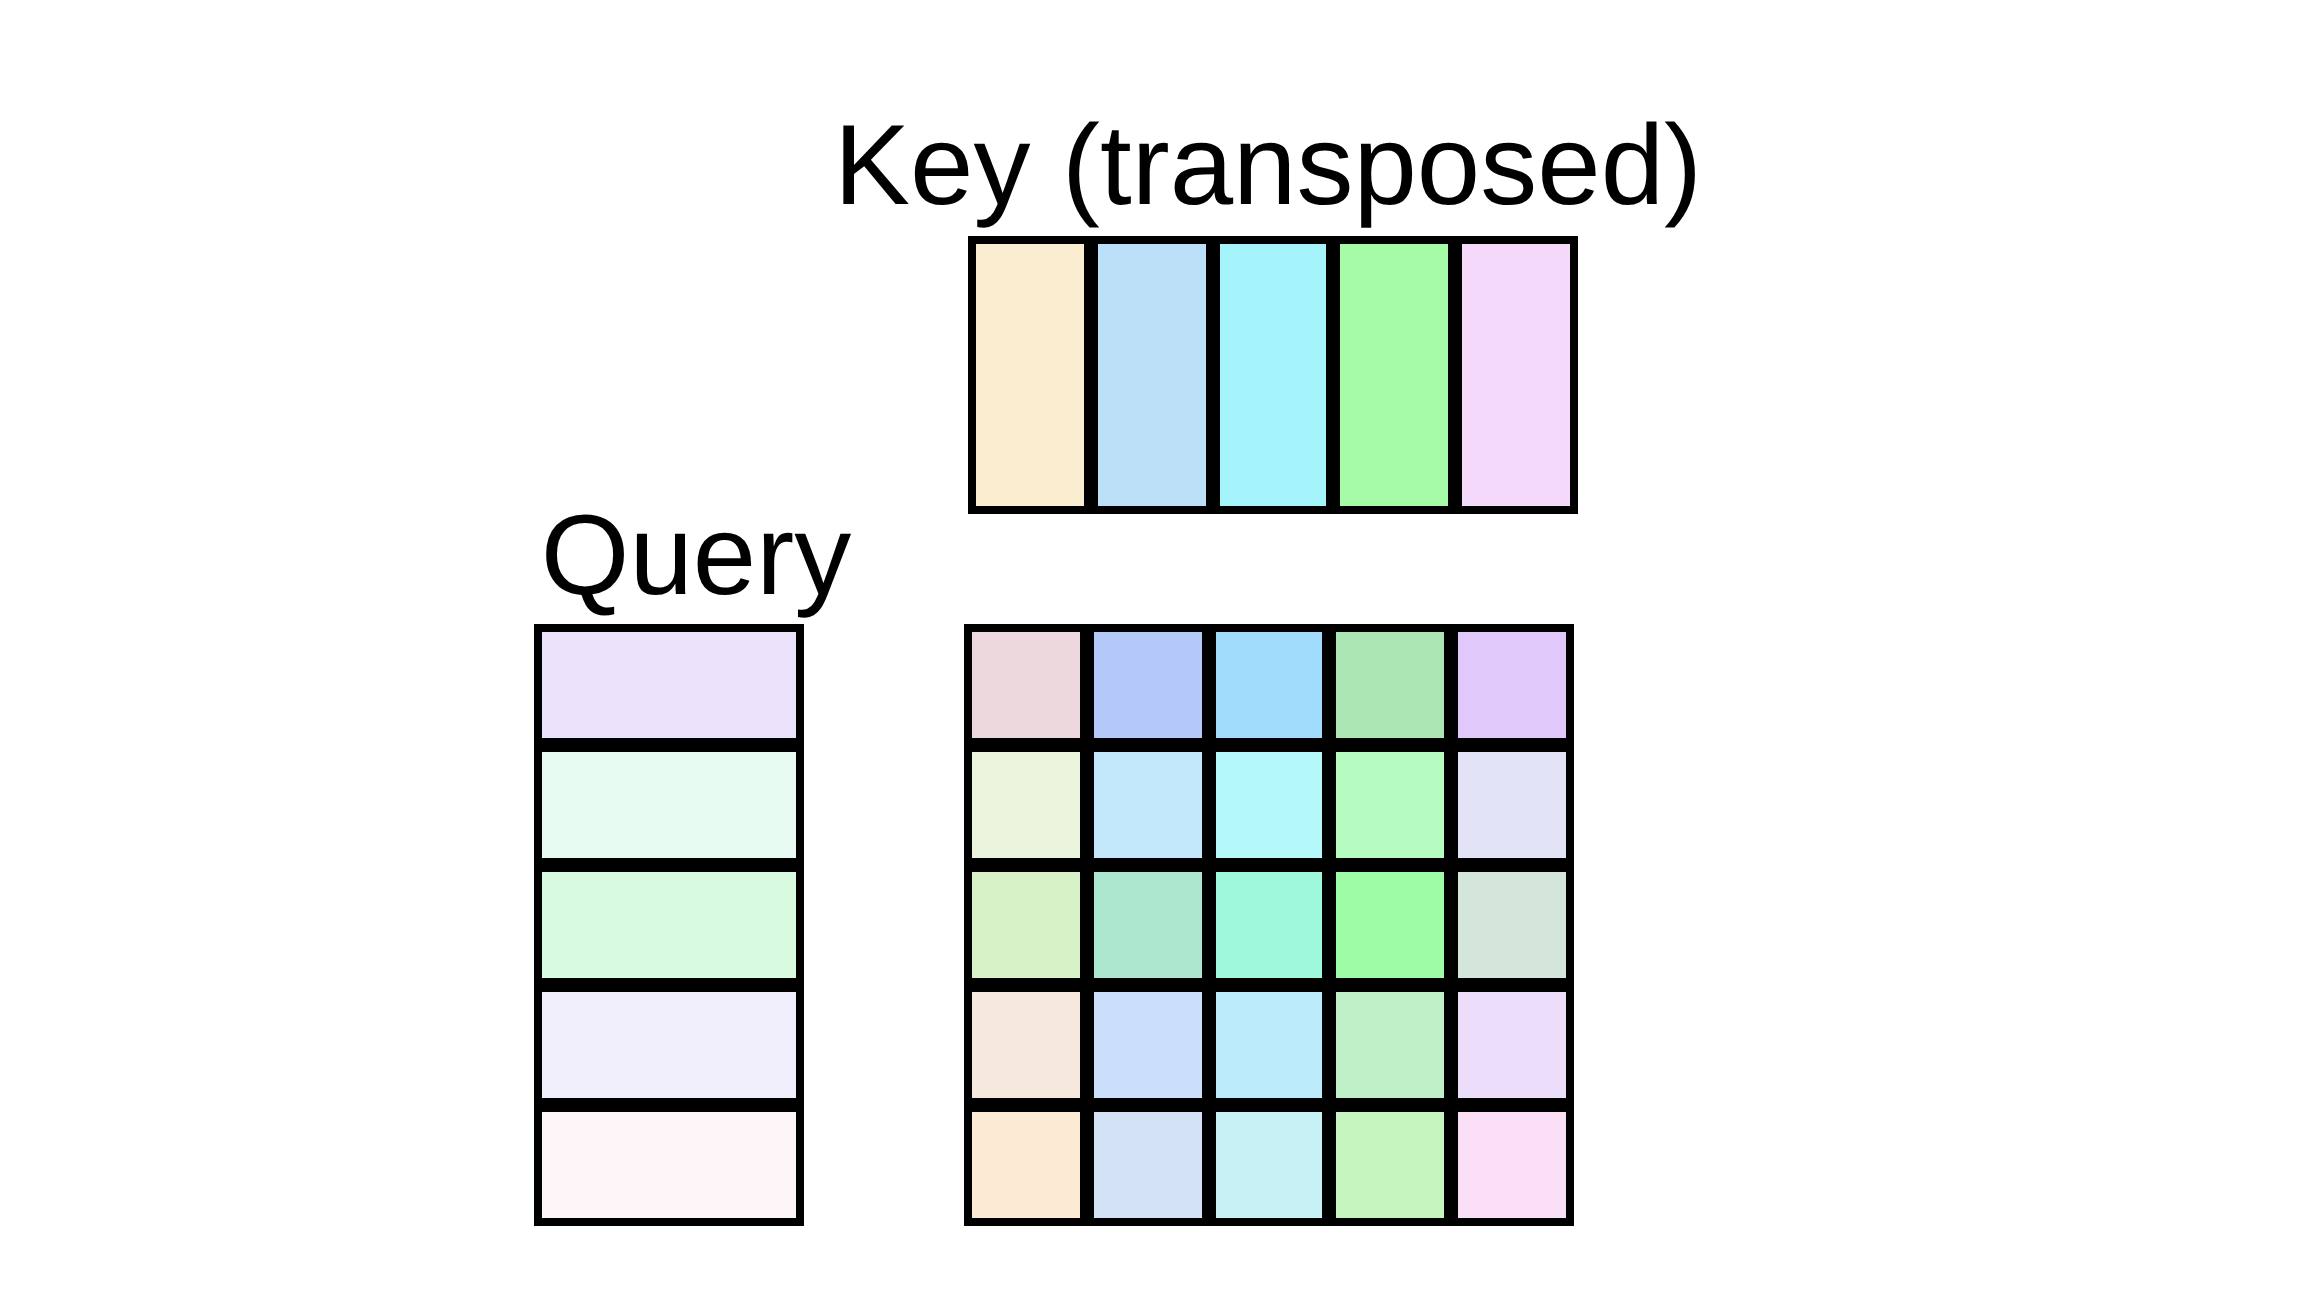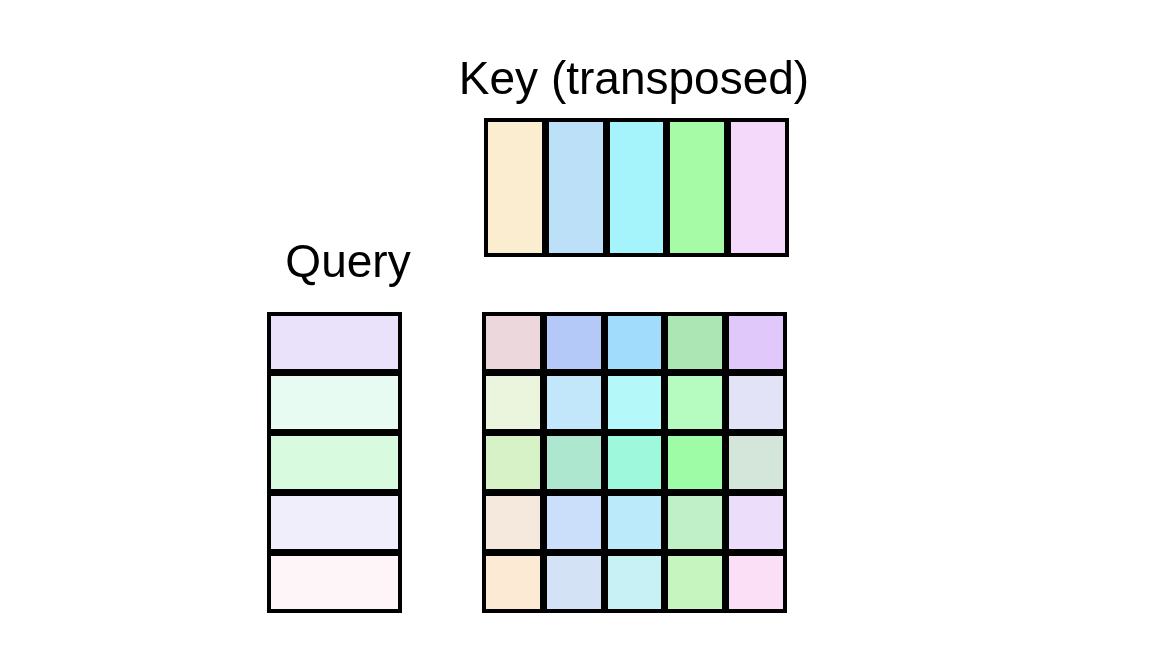--- a/index.html
+++ b/index.html
@@ -10,28 +10,28 @@
     position: relative;
     width: 1160px;
     height: 658px;
     background: #ffffff;
     overflow: hidden;
     font-family: "Liberation Sans", sans-serif;
     color: #000000;
   }
   .diagram-label {
     position: absolute;
-    font-size: 46px;
+    font-size: 57px;
     line-height: 1;
     white-space: nowrap;
     transform: translateX(-50%);
     color: #000000;
   }
   #key-label   { left: 634px; top: 55px; }
-  #query-label { left: 348px; top: 238px; }
+  #query-label { left: 348px; top: 250px; }
 
   .matrix-grid {
     position: absolute;
     display: grid;
     background: #000000;  
     padding: 4px;
     gap: 7px;
     box-sizing: border-box;
   }
   #key-row {

